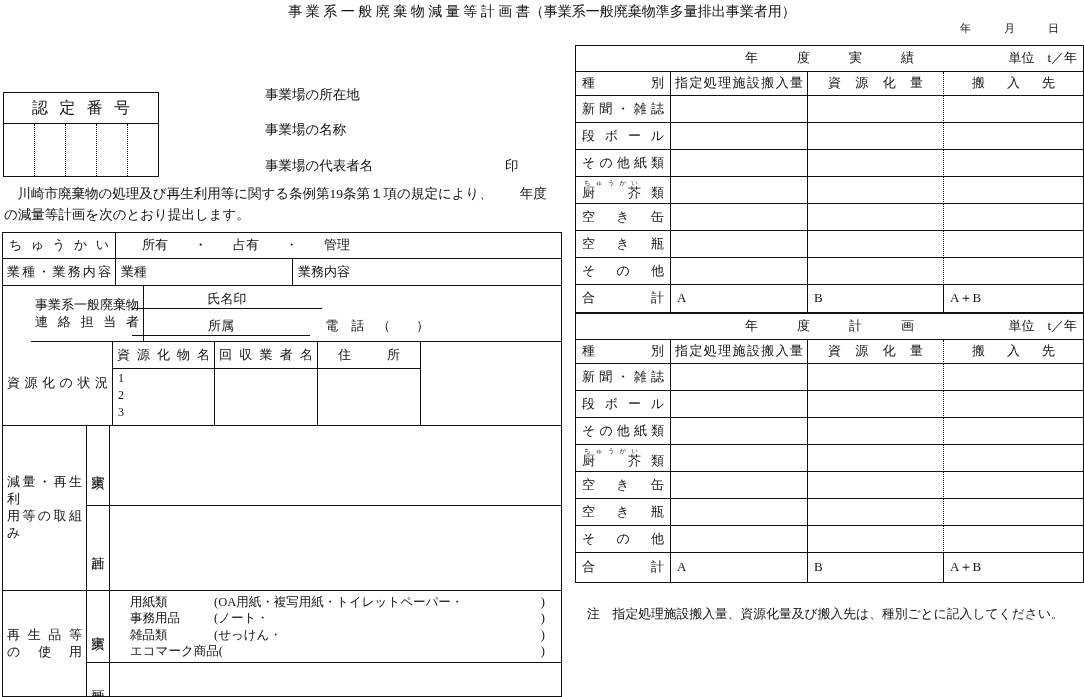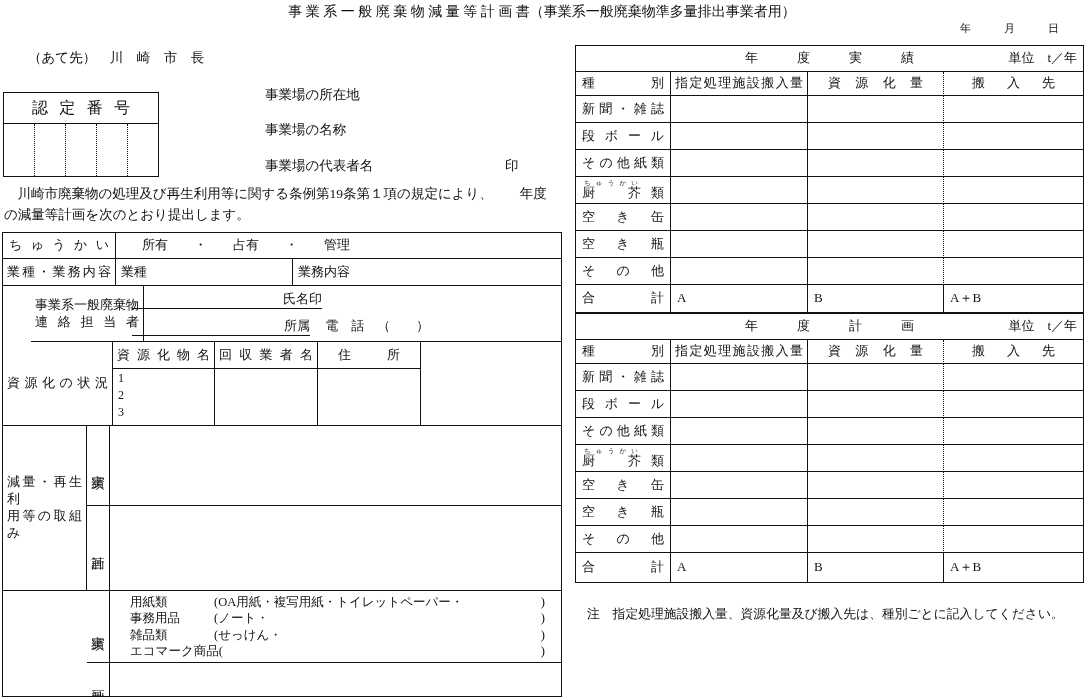--- a/index.html
+++ b/index.html
@@ -11,41 +11,40 @@
   .br{border-right:1px solid #111;}
   .bb{border-bottom:1px solid #111;}
   .brd{border-right:1px dotted #111;}
   .j{text-align:justify;text-align-last:justify;width:100%;padding:0 6px;box-sizing:border-box;}
   .jn{padding:0 4px;}
   .jw{padding:0 20px;}
   .jx{padding:0 28px;}
   .box{position:absolute;box-sizing:border-box;border:1px solid #111;}
   .vt{writing-mode:vertical-rl;margin:0 auto;letter-spacing:2px;line-height:1;font-size:13px;}
   .pre{white-space:pre-line;}
-  .uline{display:inline-flex;justify-content:flex-end;border-bottom:1px solid #111;box-sizing:border-box;}
+  .uline{display:inline-flex;justify-content:center;border-bottom:1px solid #111;box-sizing:border-box;}
   .rp-line{display:flex;width:100%;box-sizing:border-box;padding:0 16px 0 20px;font-size:12.5px;line-height:16.5px;}
   .rp-name{min-width:84px;}
   .rp-close{margin-left:auto;}
   ruby rt{font-size:6.5px;line-height:1;letter-spacing:1px;}
   .hdr1-wrap{position:relative;width:100%;text-align:center;}
   .unit{position:absolute;right:6px;top:50%;transform:translateY(-50%);font-size:13px;}
   .digits{display:flex;flex:1;}
   .digits>div{flex:1;border-right:1px dotted #111;}
   .digits>div:last-child{border-right:none;}
 </style>
 </head>
 <body>
 
 <div class="page">
 
   <div class="abs" style="top:3px;left:0;width:1084px;text-align:center;font-size:14px;">事 業 系 一 般 廃 棄 物 減 量 等 計 画 書（事業系一般廃棄物準多量排出事業者用）</div>
 
   <div class="abs" style="top:21px;left:925px;font-size:11px;margin-left:35px;">年　　　月　　　日</div>
 
-  <div class="abs" style="top:49px;left:28px;font-size:13.5px;">（あて先）　川　崎　市　長</div>
 
   <div class="box" style="left:3px;top:92px;width:156px;height:85px;display:flex;flex-direction:column;">
     <div class="bb j" style="height:31px;display:flex;flex-direction:column;justify-content:center;padding:0 28px;">認定番号</div>
     <div class="digits">
       <div></div>
       <div></div>
       <div></div>
       <div></div>
       <div></div>
     </div>
@@ -124,20 +123,24 @@
     </div>
     <div class="c br bb" style="left:84px;top:193px;width:23px;height:80px;">
       <span class="vt">実績</span>
     </div>
     <div class="c bb" style="left:107px;top:193px;right:0;height:80px;"></div>
     <div class="c br bb" style="left:84px;top:273px;width:23px;height:85px;">
       <span class="vt">計画</span>
     </div>
     <div class="c bb" style="left:107px;top:273px;right:0;height:85px;"></div>
 
+    <div class="c br" style="left:0;top:358px;width:84px;height:105px;">
+      <div class="j jn">再生品等</div>
+      <div class="j jn">の使用</div>
+    </div>
     <div class="c br bb" style="left:84px;top:358px;width:23px;height:72px;">
       <span class="vt">実績</span>
     </div>
     <div class="c bb" style="left:107px;top:358px;right:0;height:72px;justify-content:center;">
       <div class="rp-line">
         <span class="rp-name">用紙類</span>
         <span>(OA用紙・複写用紙・トイレットペーパー・</span>
         <span class="rp-close">)</span>
       </div>
       <div class="rp-line">

